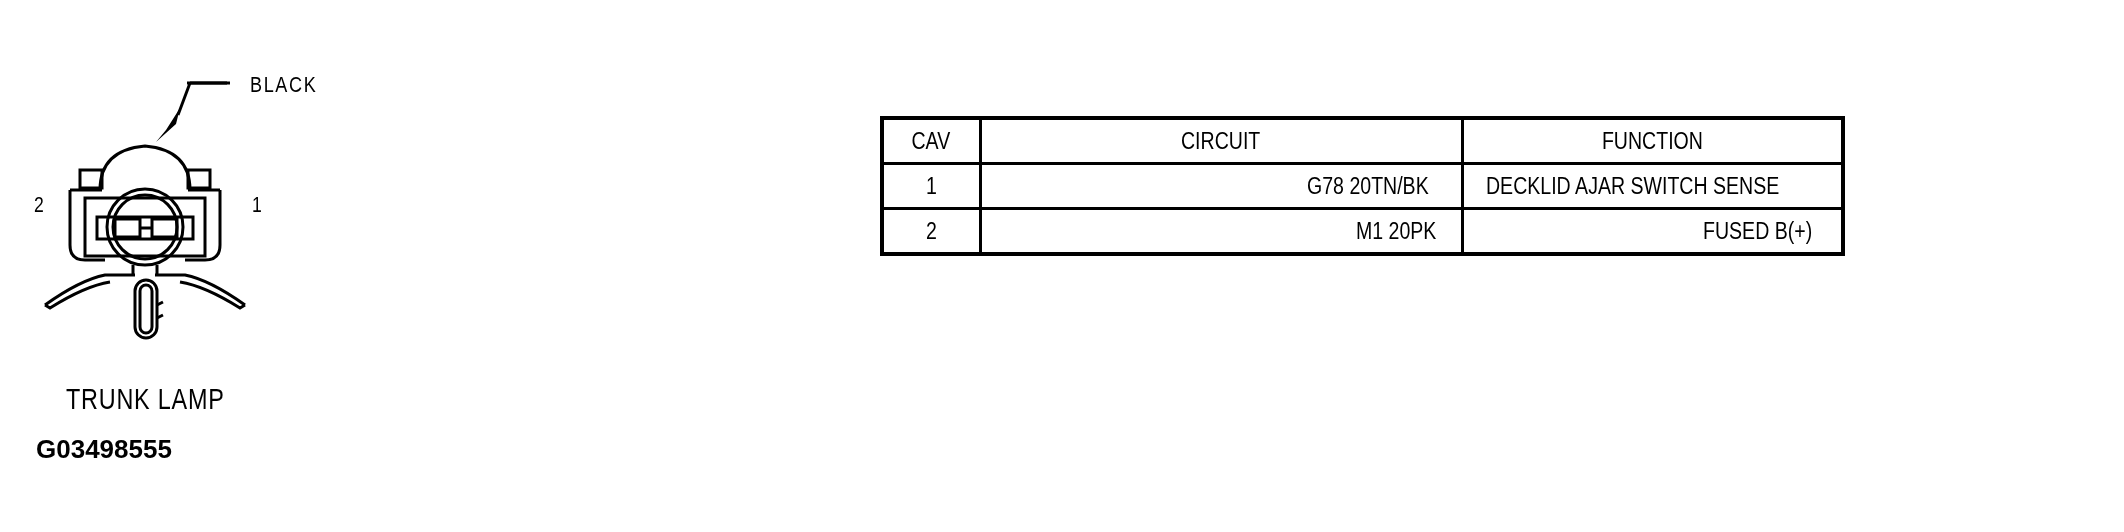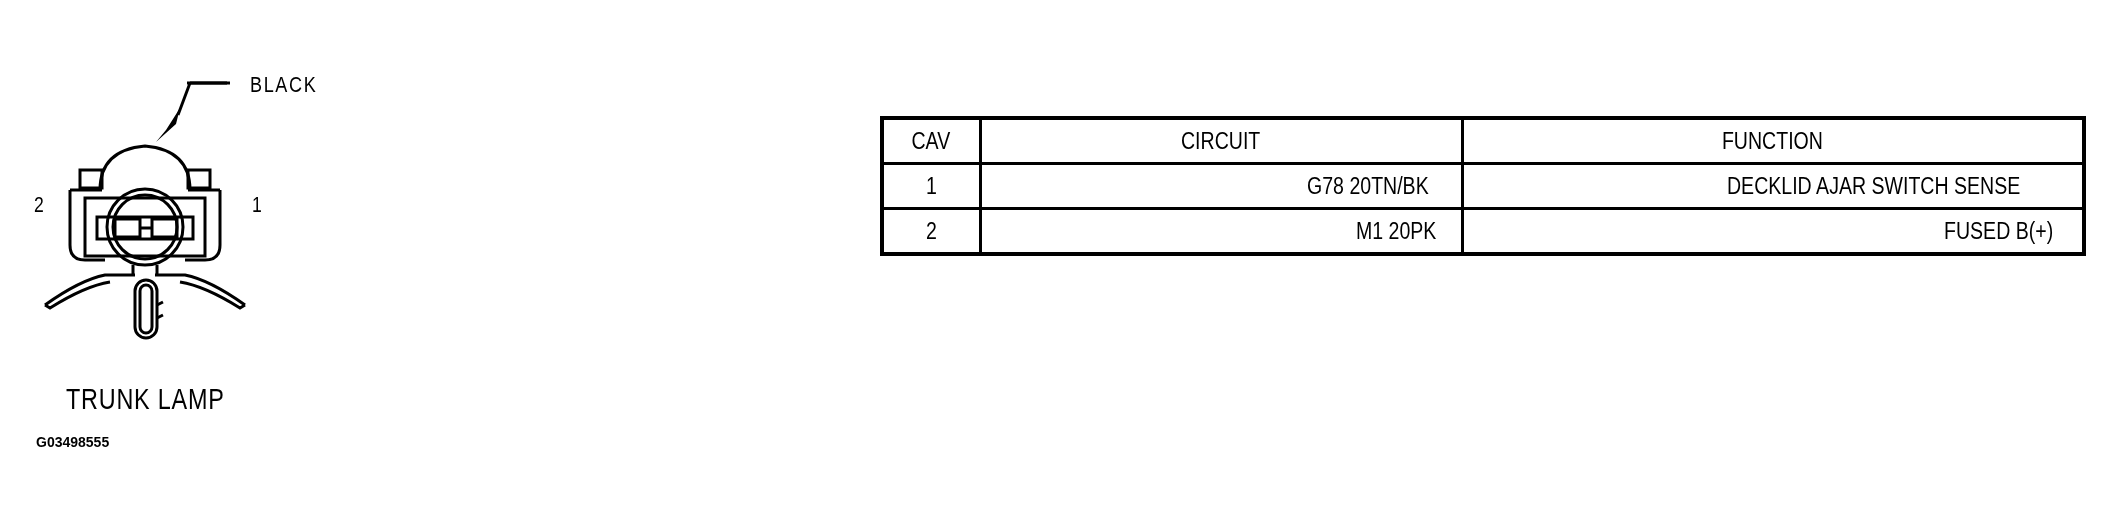--- a/index.html
+++ b/index.html
@@ -3,23 +3,23 @@
   <meta charset="utf-8">
   <style>
     html, body { margin: 0; padding: 0; background: #ffffff; }
     body { width: 2124px; height: 532px; position: relative; overflow: hidden; font-family: "Liberation Sans", sans-serif; color: #000; }
     .abs { position: absolute; }
     .label-narrow { font-family: "Liberation Sans Narrow", "Liberation Sans", sans-serif; transform-origin: left top; }
     #black-label { left: 250px; top: 72px; font-size: 22px; letter-spacing: 2px; transform: scaleX(0.82); }
     #pin2-label { left: 34px; top: 192px; font-size: 22px; transform: scaleX(0.8); }
     #pin1-label { left: 252px; top: 192px; font-size: 22px; transform: scaleX(0.8); }
     #caption { left: 66px; top: 382px; font-size: 30px; transform: scaleX(0.78); letter-spacing: 1px; }
-    #figure-id { left: 36px; top: 434px; font-size: 14px; font-weight: bold; }
+    #figure-id { left: 36px; top: 434px; font-size: 26px; font-weight: bold; }
     #connector-svg { left: 40px; top: 80px; }
-    table.pinout { position: absolute; left: 880px; top: 116px; width: 1206px; border-collapse: collapse; border: 4px solid #000; }
+    table.pinout { position: absolute; left: 880px; top: 116px; width: 965px; border-collapse: collapse; border: 4px solid #000; }
     table.pinout th, table.pinout td { border: 3px solid #000; height: 42px; padding: 0 10px; font-size: 23px; font-weight: normal; }
     table.pinout th { text-align: center; }
     table.pinout td.cav { text-align: center; }
     table.pinout td { text-align: right; }
     .cell-text { display: inline-block; transform: scaleX(0.85); transform-origin: left center; }
     th .cell-text, td.cav .cell-text { transform-origin: center center; }
   </style>
 </head>
 <body>
 

